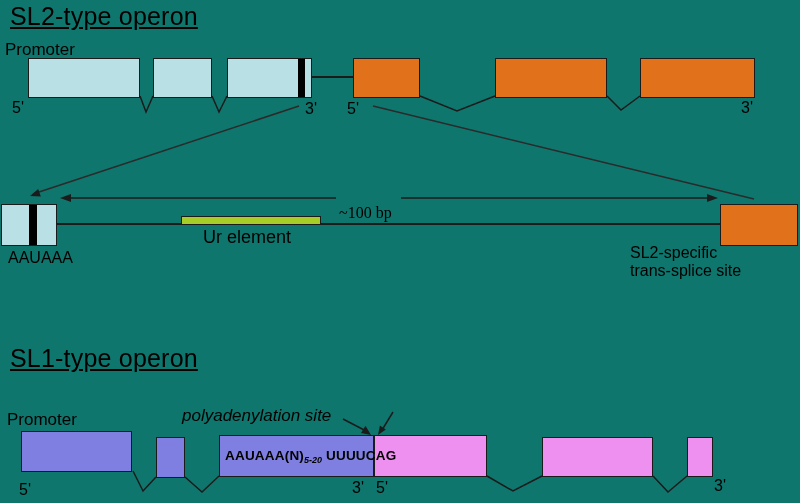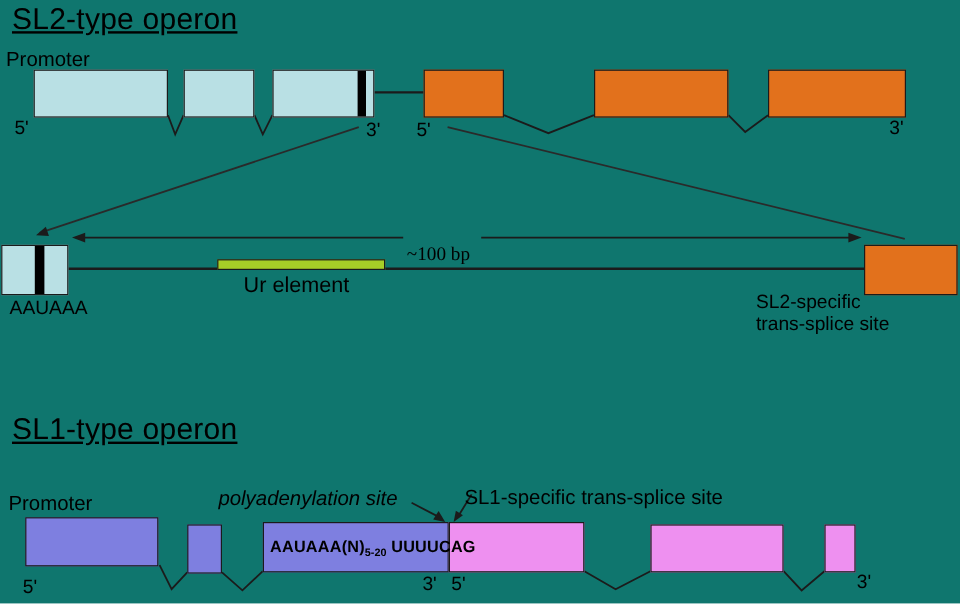--- a/index.html
+++ b/index.html
@@ -9,21 +9,21 @@
   }
   .lines { position:absolute; left:0; top:0; z-index:0; }
   .box { position:absolute; box-sizing:border-box; border:1.5px solid #1b1b1b; z-index:1; }
   .bar { position:absolute; top:0; bottom:0; z-index:2; }
   .txt { position:absolute; z-index:3; white-space:nowrap; }
   .title { font-size:25px; text-decoration:underline; letter-spacing:0.2px; }
   .lbl  { font-size:17px; }
   .prime{ font-size:16px; }
   .small{ font-size:16px; line-height:18px; }
   .seq  { font-size:13.5px; font-weight:bold; letter-spacing:0.2px; }
-  .sub  { font-size:9px; font-weight:bold; vertical-align:-3px; letter-spacing:0; }
+  .sub  { font-size:9px; font-weight:bold; vertical-align:-3px; letter-spacing:0;font-style:italic; }
 </style>
 </head>
 <body>
 
 <div class="page">
 
   <svg class="lines" width="800" height="503" viewBox="0 0 800 503">
     <g stroke="#1b1b1b" stroke-width="1.5" fill="none">
       <polyline points="140,96 146,112 153,96"></polyline>
       <polyline points="212,96 219,112 227,96"></polyline>
@@ -86,21 +86,20 @@
 
   <div class="box" style="left: 720px; top: 204px; width: 78px; height: 42px; background: rgb(226, 113, 28);"></div>
   <div class="txt small" style="left:630px; top:228px;">
     <span style="display:block;margin-top:16px;">SL2-specific</span>
     <span style="display:block;">trans-splice site</span>
   </div>
 
   <div class="txt title" style="left:10px; top:344px;">SL1-type operon</div>
   <div class="txt lbl" style="left:7px; top:410px;">Promoter</div>
   <div class="txt lbl" style="left:182px; top:406px;font-style:italic;">polyadenylation site</div>
-  <div class="txt lbl" style="left:387px; top:405px;">SL1-specific trans-splice site</div>
 
   <div class="box" style="left: 21px; top: 431px; width: 111px; height: 41px; background: rgb(126, 127, 224);"></div>
   <div class="box" style="left: 156px; top: 437px; width: 29px; height: 41px; background: rgb(126, 127, 224);"></div>
   <div class="box" style="left: 219px; top: 435px; width: 155px; height: 42px; background: rgb(126, 127, 224);"></div>
   <div class="box" style="left: 374px; top: 435px; width: 113px; height: 42px; background: rgb(238, 144, 240);"></div>
   <div class="box" style="left: 542px; top: 437px; width: 111px; height: 40px; background: rgb(238, 144, 240);"></div>
   <div class="box" style="left: 687px; top: 437px; width: 26px; height: 40px; background: rgb(238, 144, 240);"></div>
 
   <div class="txt seq" style="left:225px; top:448px;">
     <span>AAUAAA(N)</span><span class="sub">5-20</span><span> UUUUCAG</span>

